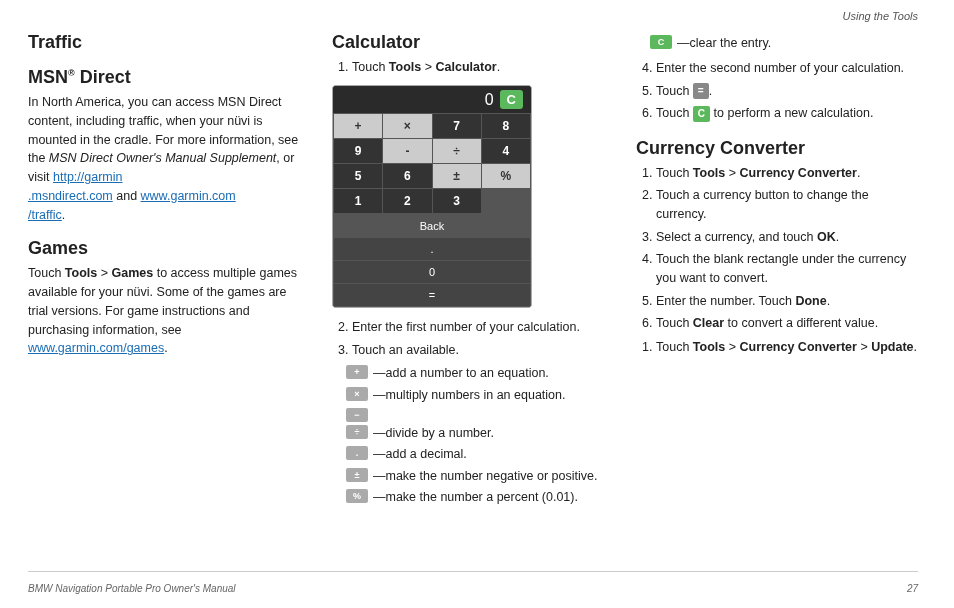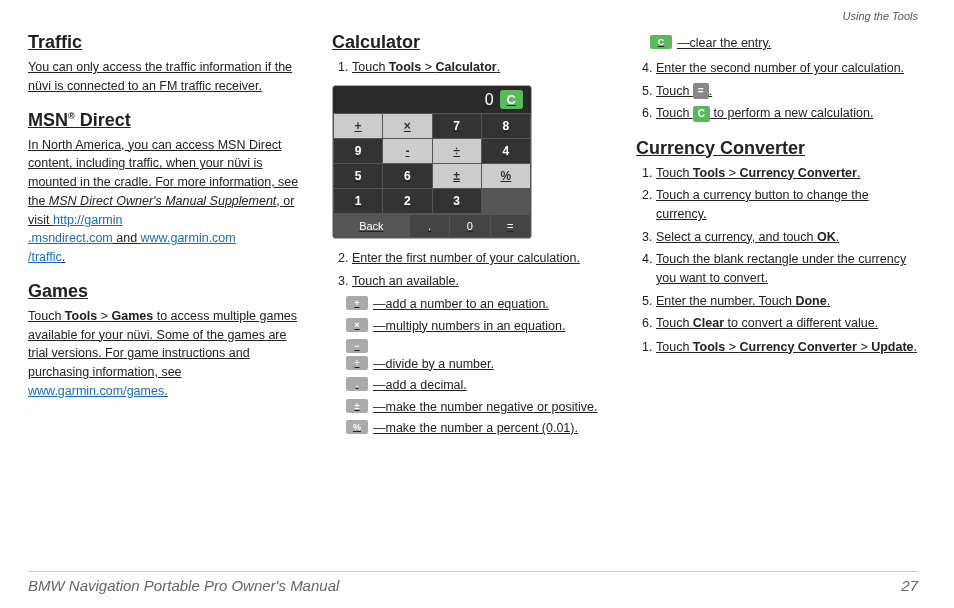--- a/index.html
+++ b/index.html
@@ -10,21 +10,20 @@
       color: #222;
       width: 954px;
       min-height: 608px;
       position: relative;
     }
     .page-wrapper {
       width: 946px;
       min-height: 608px;
       padding: 18px 28px 20px 28px;
       position: relative;
-      text-decoration: underline;
     }
     .top-right-label {
       position: absolute;
       top: 10px;
       right: 28px;
       font-size: 11px;
       color: #555;
       font-style: italic;
     }
     .columns {
@@ -125,20 +124,21 @@
       cursor: pointer;
     }
     .calc-btn.light { background: #ccc; color: #333; }
     .calc-btn.dark { background: #333; }
     .calc-bottom-row {
       display: flex;
       background: #444;
       gap: 1px;
       padding: 1px;
       background: #555;
+      flex-direction: column;
     }
     .calc-back {
       background: #555;
       color: #fff;
       text-align: center;
       flex: 2;
       padding: 5px 2px;
       font-size: 11px;
     }
     .calc-dot {
@@ -168,25 +168,25 @@
 
     .superscript { font-size: 9px; vertical-align: super; }
 
     .footer-line {
       position: absolute;
       bottom: 14px;
       left: 28px;
       right: 28px;
       display: flex;
       justify-content: space-between;
-      font-size: 15px;
+      font-size: 10px;
       color: #666;
       font-style: italic;
       border-top: 1px solid #ccc;
-      padding-top: 5px;
+      padding-top: 11px;
     }
 
     .inline-btn {
       display: inline-block;
       background: #5cb85c;
       color: #fff;
       border-radius: 2px;
       font-size: 10px;
       font-weight: bold;
       padding: 1px 5px;
@@ -208,21 +208,20 @@
 </head>
 <body>
 
 <div class="page-wrapper">
   <div class="top-right-label">Using the Tools</div>
 
   <div class="columns">
 
     <div class="col">
       <h2>Traffic</h2>
-      <p>You can only access the traffic information if the nüvi is connected to an FM traffic receiver.</p>
 
       <h2>
         <span>MSN</span><span class="superscript">®</span><span> Direct</span>
       </h2>
       <p>
         <span>In North America, you can access MSN Direct content, including traffic, when your nüvi is mounted in the cradle. For more information, see the </span><em>MSN Direct Owner's Manual Supplement</em><span>, or visit </span><span class="link">http://garmin<br>.msndirect.com</span><span> and </span><span class="link">www.garmin.com<br>/traffic</span><span>.</span>
       </p>
 
       <h2>Games</h2>
       <p>

